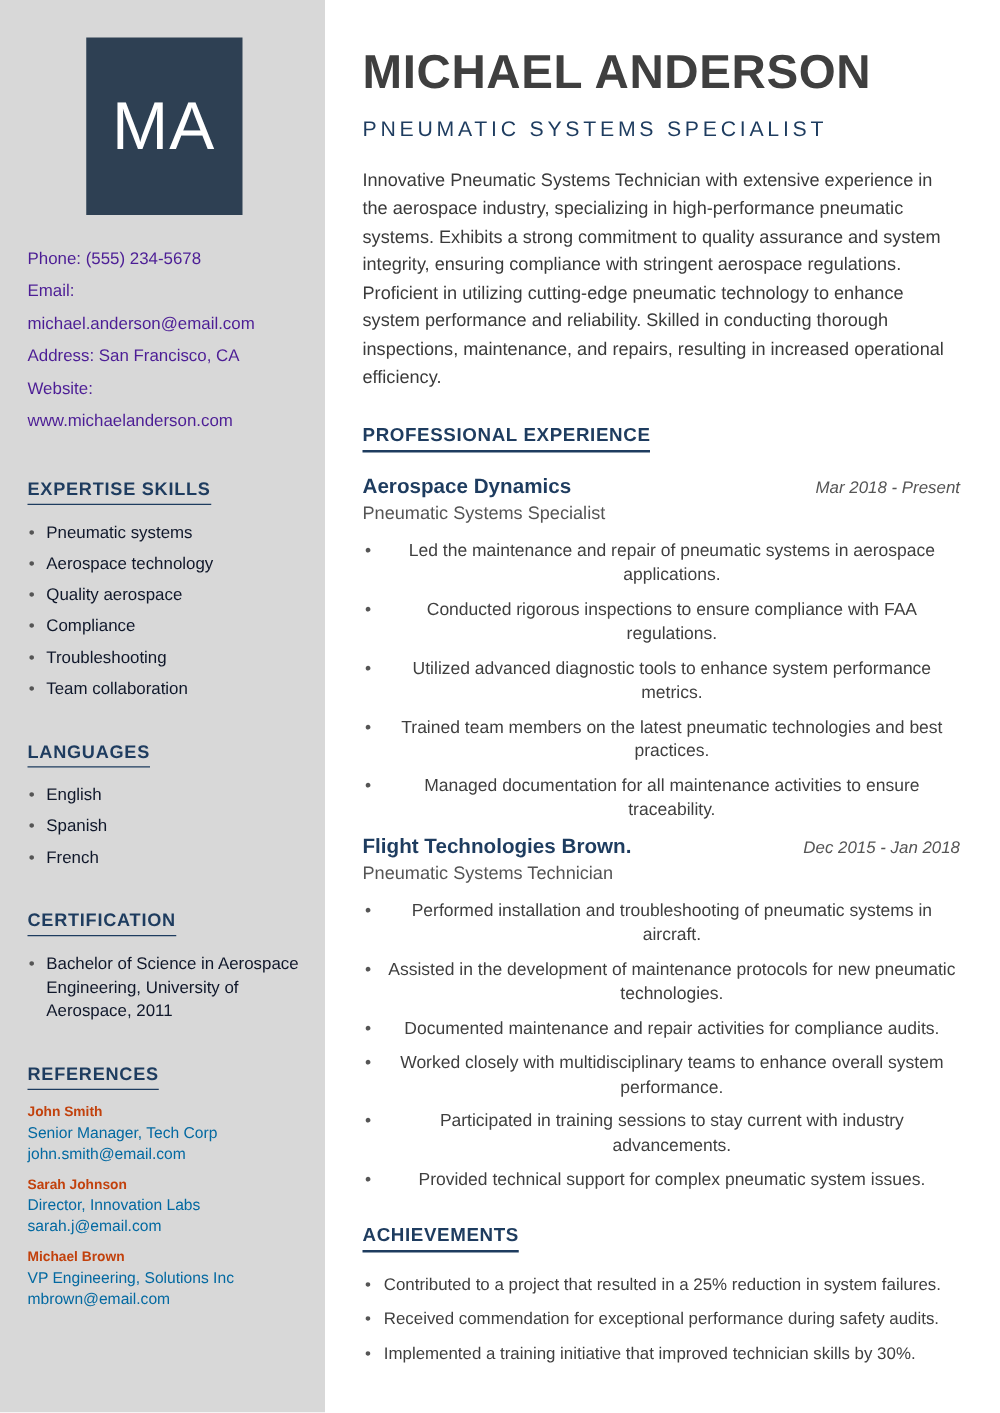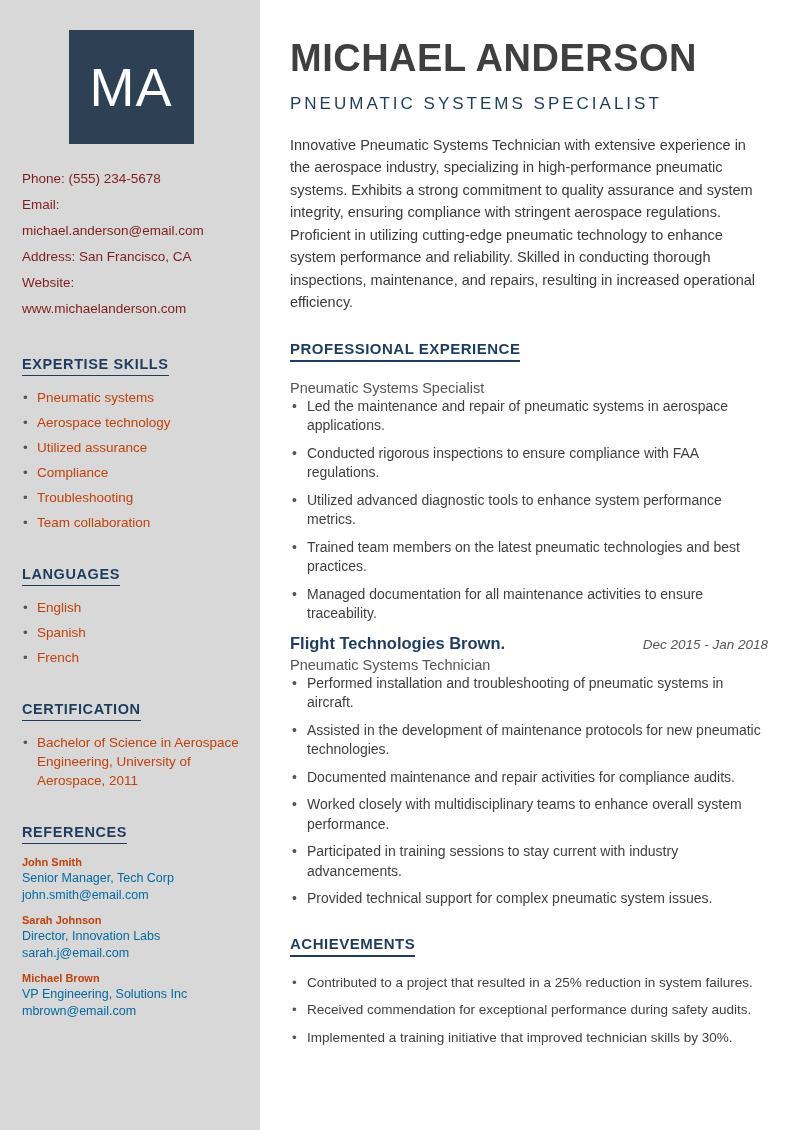--- a/index.html
+++ b/index.html
@@ -10,40 +10,40 @@
     color:#3d3d3d;
   }
   .page { display:flex; width:800px; height:1130px; }
 
   
   .sidebar {
     width:260px; height:1130px; background:#d8d8d8;
     padding:30px 20px 30px 22px; flex-shrink:0;
   }
   .monogram {
-    width:125px; height:114px; background:#2e4053;
+    width:125px; height:142px; background:#2e4053;
     margin:0 auto 22px auto;
     display:flex; align-items:center; justify-content:center;
     color:#ffffff; font-size:54px; font-weight:400; letter-spacing:1px;
   }
   .contact p {
-    font-size:13.5px; color:#7f1d1d; line-height:26px;
+    font-size:13.5px; color:#4c1d95; line-height:26px;
   }
   .side-section { margin-top:33px; }
   .side-title {
     display:inline-block;
     font-size:14.5px; font-weight:bold; color:#1e3c5f;
     letter-spacing:0.6px;
     border-bottom:1.5px solid #1e3c5f;
     padding-bottom:3px; margin-bottom:12px;
   }
   .side-list { list-style:none; }
   .side-list li {
     position:relative; padding-left:15px;
-    font-size:13.5px; color:#c2410c; line-height:19px;
+    font-size:13.5px; color:#0f172a; line-height:19px;
     margin-bottom:6px;
   }
   .side-list li::before {
     content:"\2022"; position:absolute; left:1px; color:#555;
   }
   .ref-entry { margin-bottom:10px; }
   .ref-name { font-size:11px; font-weight:bold; color:#c2410c; margin-bottom:2px; }
   .ref-role, .ref-email { font-size:12.5px; color:#0369a1; line-height:17px; }
 
   
@@ -65,21 +65,21 @@
   .main-title {
     display:inline-block;
     font-size:15px; font-weight:bold; color:#1e3c5f; letter-spacing:0.5px;
     border-bottom:2px solid #1e3c5f; padding-bottom:3px; margin-bottom:8px;
   }
   .job { margin-top:10px; }
   .job-head { display:flex; justify-content:space-between; align-items:baseline; }
   .job-company { font-size:16.5px; font-weight:bold; color:#1e3c5f; }
   .job-dates { font-size:13.5px; color:#555; font-style:italic; }
   .job-role { font-size:14.5px; color:#555; margin-top:4px; }
-  .job-bullets { list-style:none; margin-top:1px; margin-bottom:6px; }
+  .job-bullets { list-style:none; margin-top:12px; margin-bottom:6px;text-align:center; }
   .job-bullets li, .ach-list li {
     position:relative; padding-left:17px;
     font-size:14px; color:#3f3f3f; line-height:19.5px;
     margin-bottom:8px;
   }
   .job-bullets li::before, .ach-list li::before {
     content:"\2022"; position:absolute; left:2px; color:#555;
   }
   .ach-list { list-style:none; margin-top:8px; }
   .ach-list li { font-size:13.5px; }
@@ -100,21 +100,21 @@
       <p>Email: michael.anderson@email.com</p>
       <p>Address: San Francisco, CA</p>
       <p>Website: www.michaelanderson.com</p>
     </div>
 
     <section class="side-section">
       <h3 class="side-title">EXPERTISE SKILLS</h3>
       <ul class="side-list">
         <li>Pneumatic systems</li>
         <li>Aerospace technology</li>
-        <li>Utilized assurance</li>
+        <li>Quality aerospace</li>
         <li>Compliance</li>
         <li>Troubleshooting</li>
         <li>Team collaboration</li>
       </ul>
     </section>
 
     <section class="side-section">
       <h3 class="side-title">LANGUAGES</h3>
       <ul class="side-list">
         <li>English</li>
@@ -156,20 +156,24 @@
     <h1 class="name">MICHAEL ANDERSON</h1>
     <h2 class="subtitle">PNEUMATIC SYSTEMS SPECIALIST</h2>
 
     <p class="summary">Innovative Pneumatic Systems Technician with extensive experience in the aerospace industry, specializing in high-performance pneumatic systems. Exhibits a strong commitment to quality assurance and system integrity, ensuring compliance with stringent aerospace regulations. Proficient in utilizing cutting-edge pneumatic technology to enhance system performance and reliability. Skilled in conducting thorough inspections, maintenance, and repairs, resulting in increased operational efficiency.</p>
 
     <section class="main-section">
       <h3 class="main-title">PROFESSIONAL EXPERIENCE</h3>
 
       
       <div class="job">
+        <div class="job-head">
+          <span class="job-company">Aerospace Dynamics</span>
+          <span class="job-dates">Mar 2018 - Present</span>
+        </div>
         <div class="job-role">Pneumatic Systems Specialist</div>
         <ul class="job-bullets">
           <li>Led the maintenance and repair of pneumatic systems in aerospace applications.</li>
           <li>Conducted rigorous inspections to ensure compliance with FAA regulations.</li>
           <li>Utilized advanced diagnostic tools to enhance system performance metrics.</li>
           <li>Trained team members on the latest pneumatic technologies and best practices.</li>
           <li>Managed documentation for all maintenance activities to ensure traceability.</li>
         </ul>
       </div>
 

